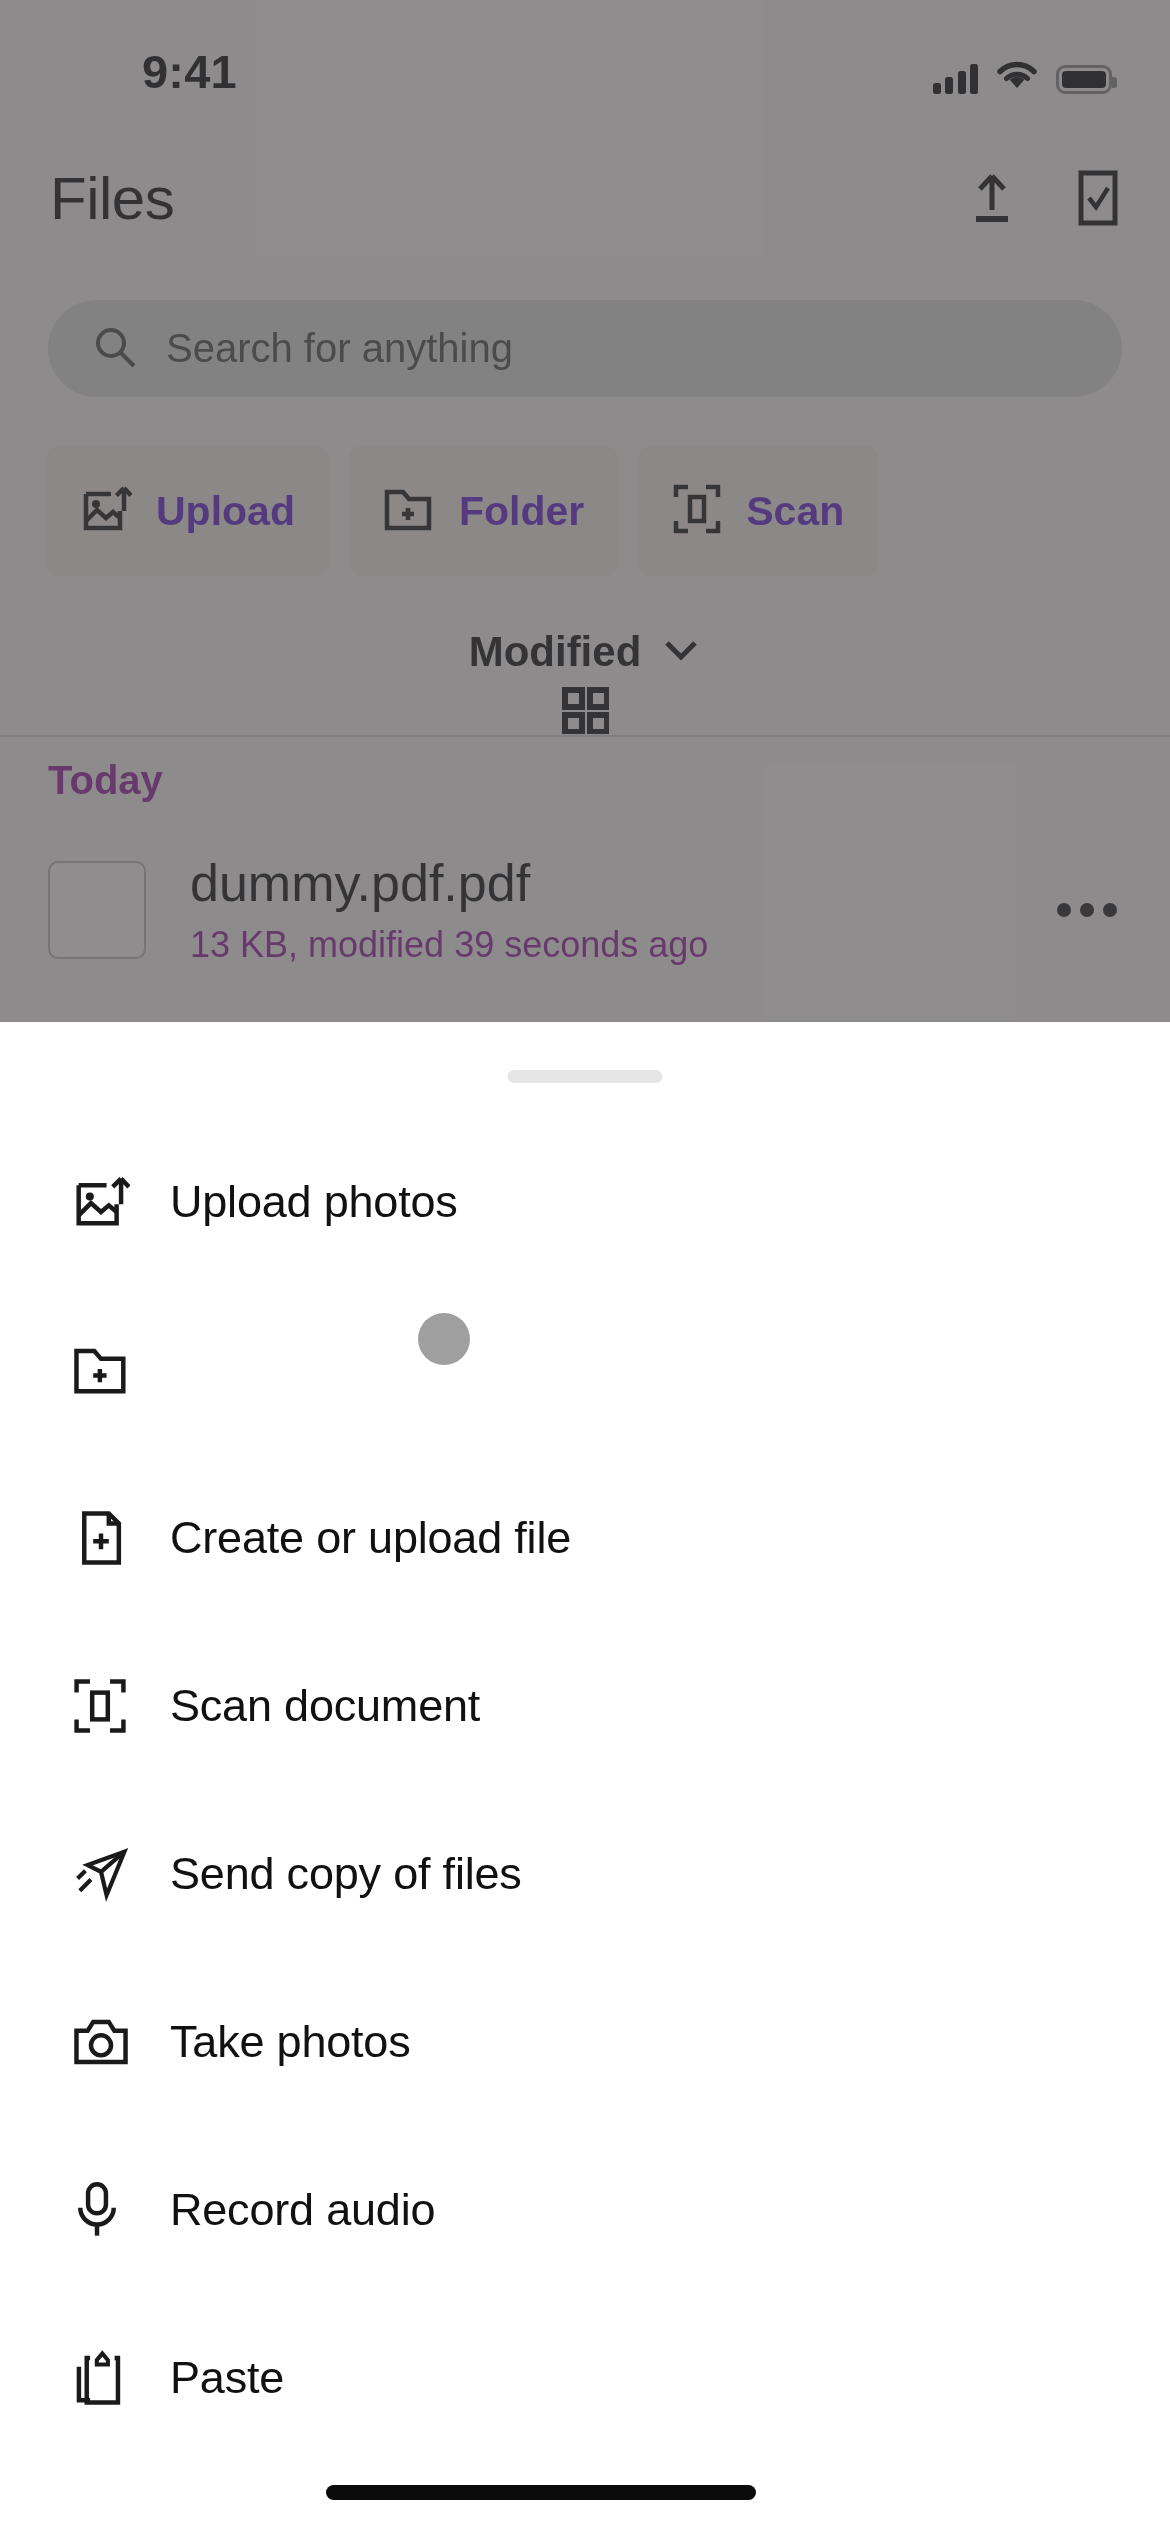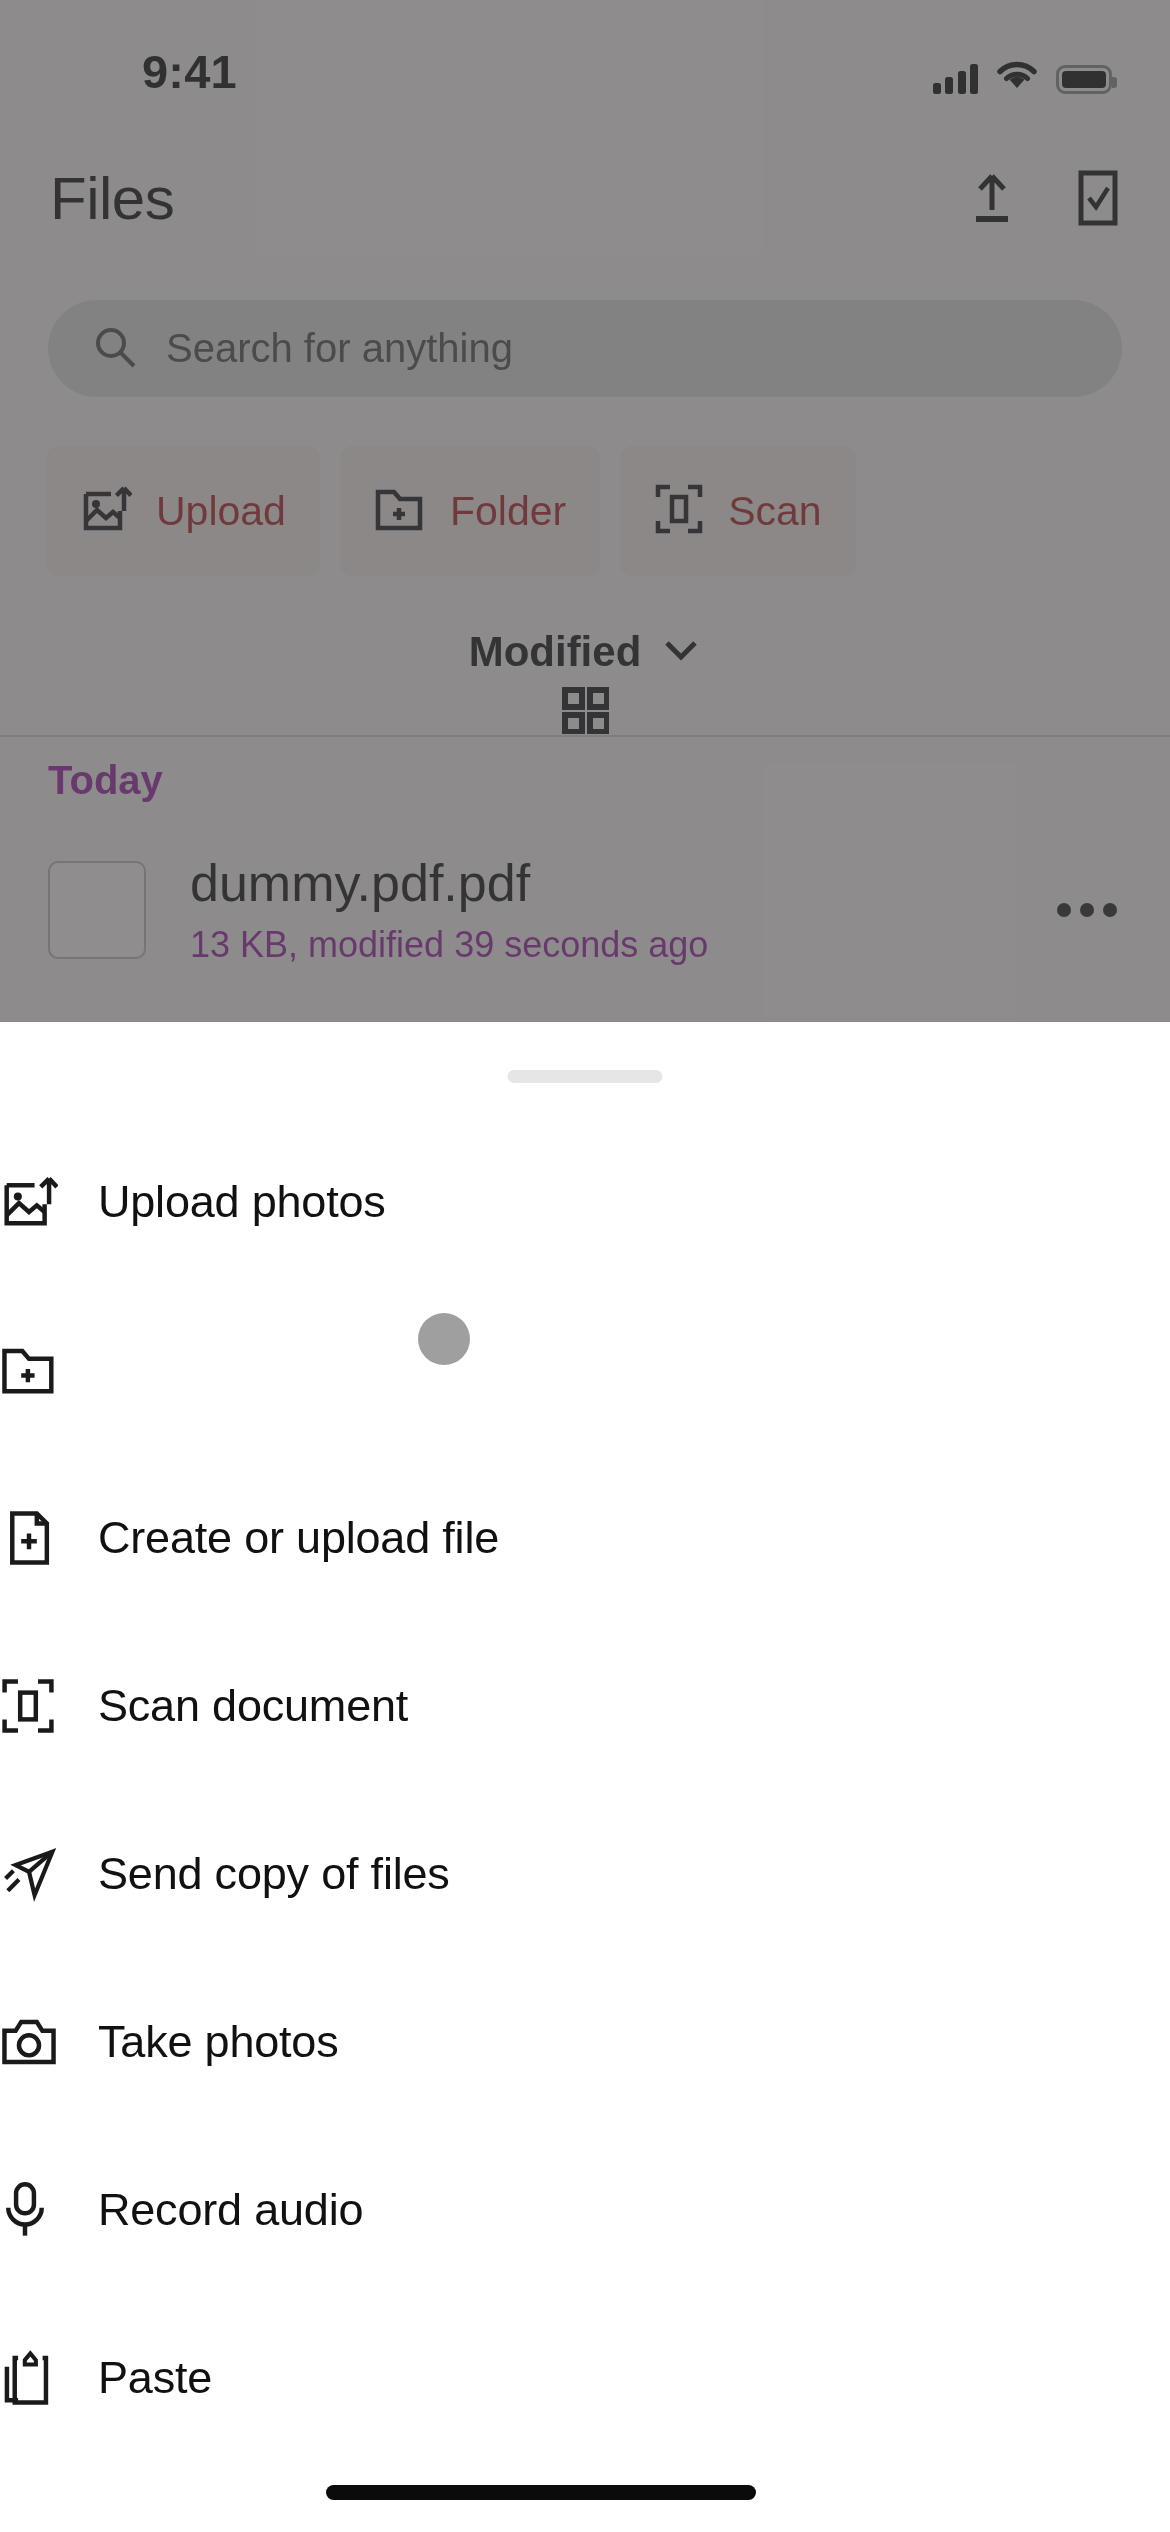--- a/index.html
+++ b/index.html
@@ -92,21 +92,21 @@
     position:absolute; left:46px; top:446px;
     display:flex; gap:20px;
   }
   .chip {
     height:130px;
     background:rgba(172,167,160,0.62);
     border-radius:13px;
     display:flex; align-items:center; gap:24px;
     padding:0 34px;
   }
-  .chip-label { font-size:41px; font-weight:400; color:#7f1d1d; }
+  .chip-label { font-size:41px; font-weight:700; color:#4c1d95; }
 
   
   #sort-row {
     position:absolute; left:0; top:628px;
     width:1170px; height:110px;
     display:flex; align-items:center; justify-content:space-between;
     padding:0 48px;
     flex-direction:column;
   }
   #sort-control { display:flex; align-items:center; gap:20px; }
@@ -152,20 +152,21 @@
     border-radius:7px;
     background:#e6e6e6;
   }
   #menu-list {
     position:absolute; left:0; top:96px;
     width:1170px;
   }
   .menu-item {
     height:168px;
     display:flex; align-items:center;
+    padding-left:72px;
   }
   .menu-icon {
     width:62px; flex:0 0 62px;
     display:flex; align-items:center; justify-content:flex-start;
   }
   .menu-label {
     margin-left:36px;
     font-size:45px; color:#111111; font-weight:400;
     letter-spacing:-0.2px;
   }

